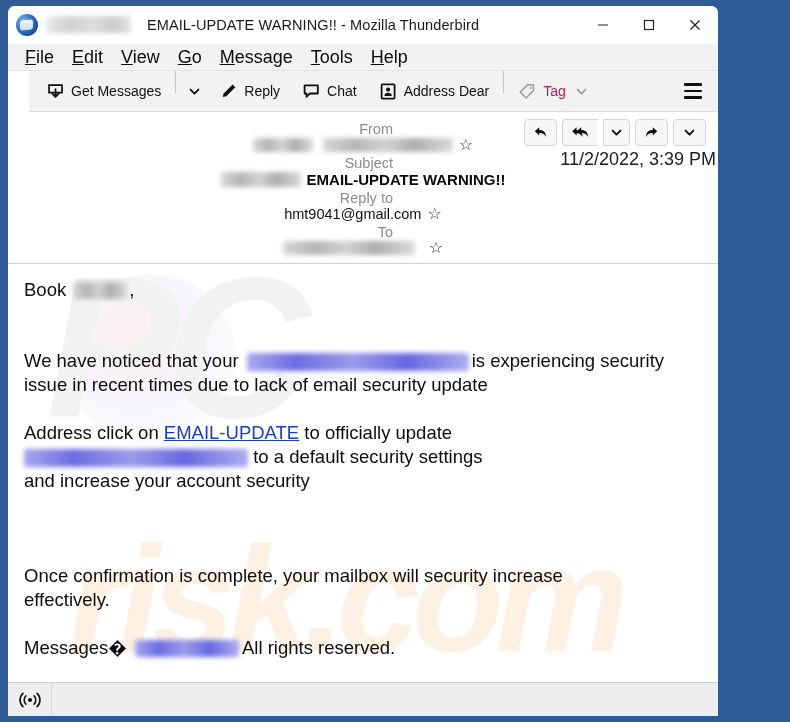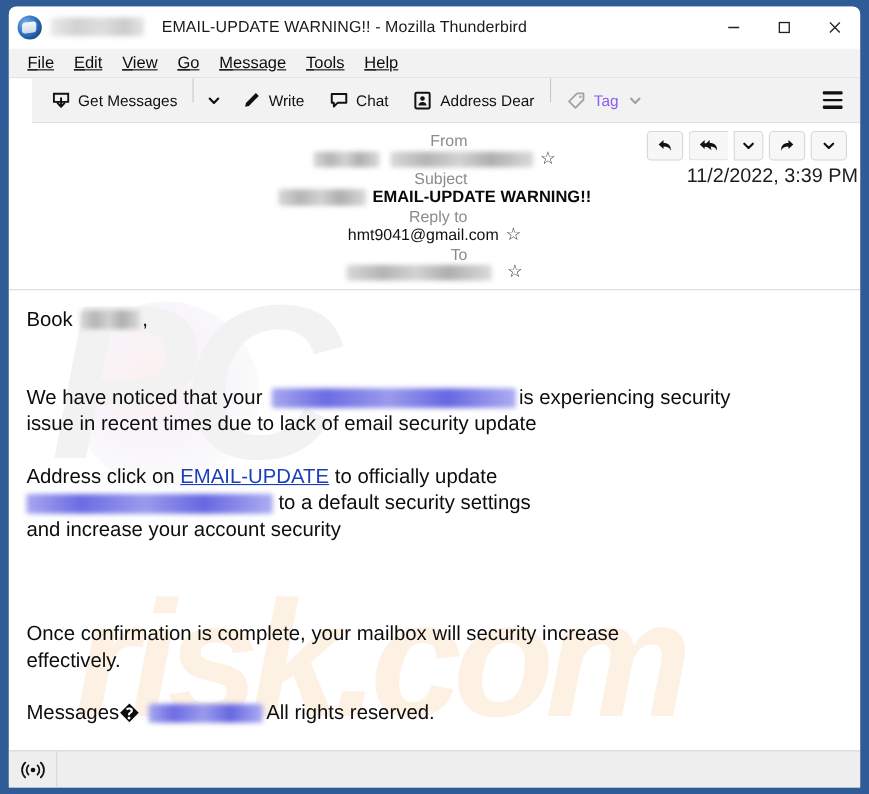--- a/index.html
+++ b/index.html
@@ -17,21 +17,21 @@
   #window-frame {
     position: absolute;
     left: 0; top: 0;
     width: 790px; height: 722px;
     background: #2f5c97;
     padding: 0;
   }
   #window-inner {
     position: absolute;
     left: 8px; top: 6px;
-    width: 774px; height: 710px;
+    width: 710px; height: 710px;
     background: #ffffff;
     border-radius: 7px 7px 0 0;
     overflow: hidden;
     display: flex;
     flex-direction: column;
   }
 
   
   #titlebar {
     height: 38px;
@@ -95,26 +95,25 @@
   
   #menubar {
     height: 27px; min-height: 27px;
     background: #f2f2f2;
     display: flex;
     align-items: center;
     padding-left: 8px;
     border-bottom: 1px solid #e3e3e3;
   }
   .menu-item {
-    font-size: 15px;
+    font-size: 18px;
     color: #0c0c0c;
     padding: 3px 9px;
     cursor: default;
     white-space: nowrap;
-    text-decoration: underline;
   }
   .menu-item .acc { text-decoration: underline; }
 
   
   #toolbar {
     height: 41px; min-height: 41px;
     background: #f2f2f2;
     display: flex;
     padding: 0 6px 0 10px;
     border-bottom: 1px solid #dcdcdc;
@@ -125,21 +124,21 @@
     display: flex;
     align-items: center;
     gap: 6px;
     padding: 5px 7px;
     border-radius: 4px;
     cursor: default;
     font-size: 14px;
     color: #101010;
     white-space: nowrap;
   }
-  .tb-btn.disabled { color: #8b5cf6; }
+  .tb-btn.disabled { color: #be185d; }
   .tb-caret {
     padding: 5px 5px;
     border-radius: 4px;
     display: flex; align-items: center;
     cursor: default;
   }
   .tb-sep {
     width: 1px; height: 22px;
     background: #c8c8c8;
     margin: 0 7px;
@@ -386,21 +385,21 @@
       <div class="tb-caret">
         <svg width="13" height="13" viewBox="0 0 13 13">
           <path d="M2.6 4.6L6.5 8.6 10.4 4.6" fill="none" stroke="#111" stroke-width="1.9" stroke-linecap="round" stroke-linejoin="round"></path>
         </svg>
       </div>
 
       <div class="tb-btn" style="margin-left:6px;">
         <svg width="19" height="19" viewBox="0 0 19 19">
           <path d="M13.6 2.6l2.7 2.7-9 9-3.5.8.8-3.5z" fill="#111"></path>
         </svg>
-        <span>Write</span>
+        <span>Reply</span>
       </div>
 
       <div class="tb-btn" style="margin-left:8px;">
         <svg width="19" height="19" viewBox="0 0 19 19">
           <path d="M2.6 3.4h13.2v8.1H7.9l-3.4 3.3v-3.3H2.6z" fill="none" stroke="#111" stroke-width="1.8" stroke-linejoin="round"></path>
         </svg>
         <span>Chat</span>
       </div>
 
       <div class="tb-btn" style="margin-left:8px;">

